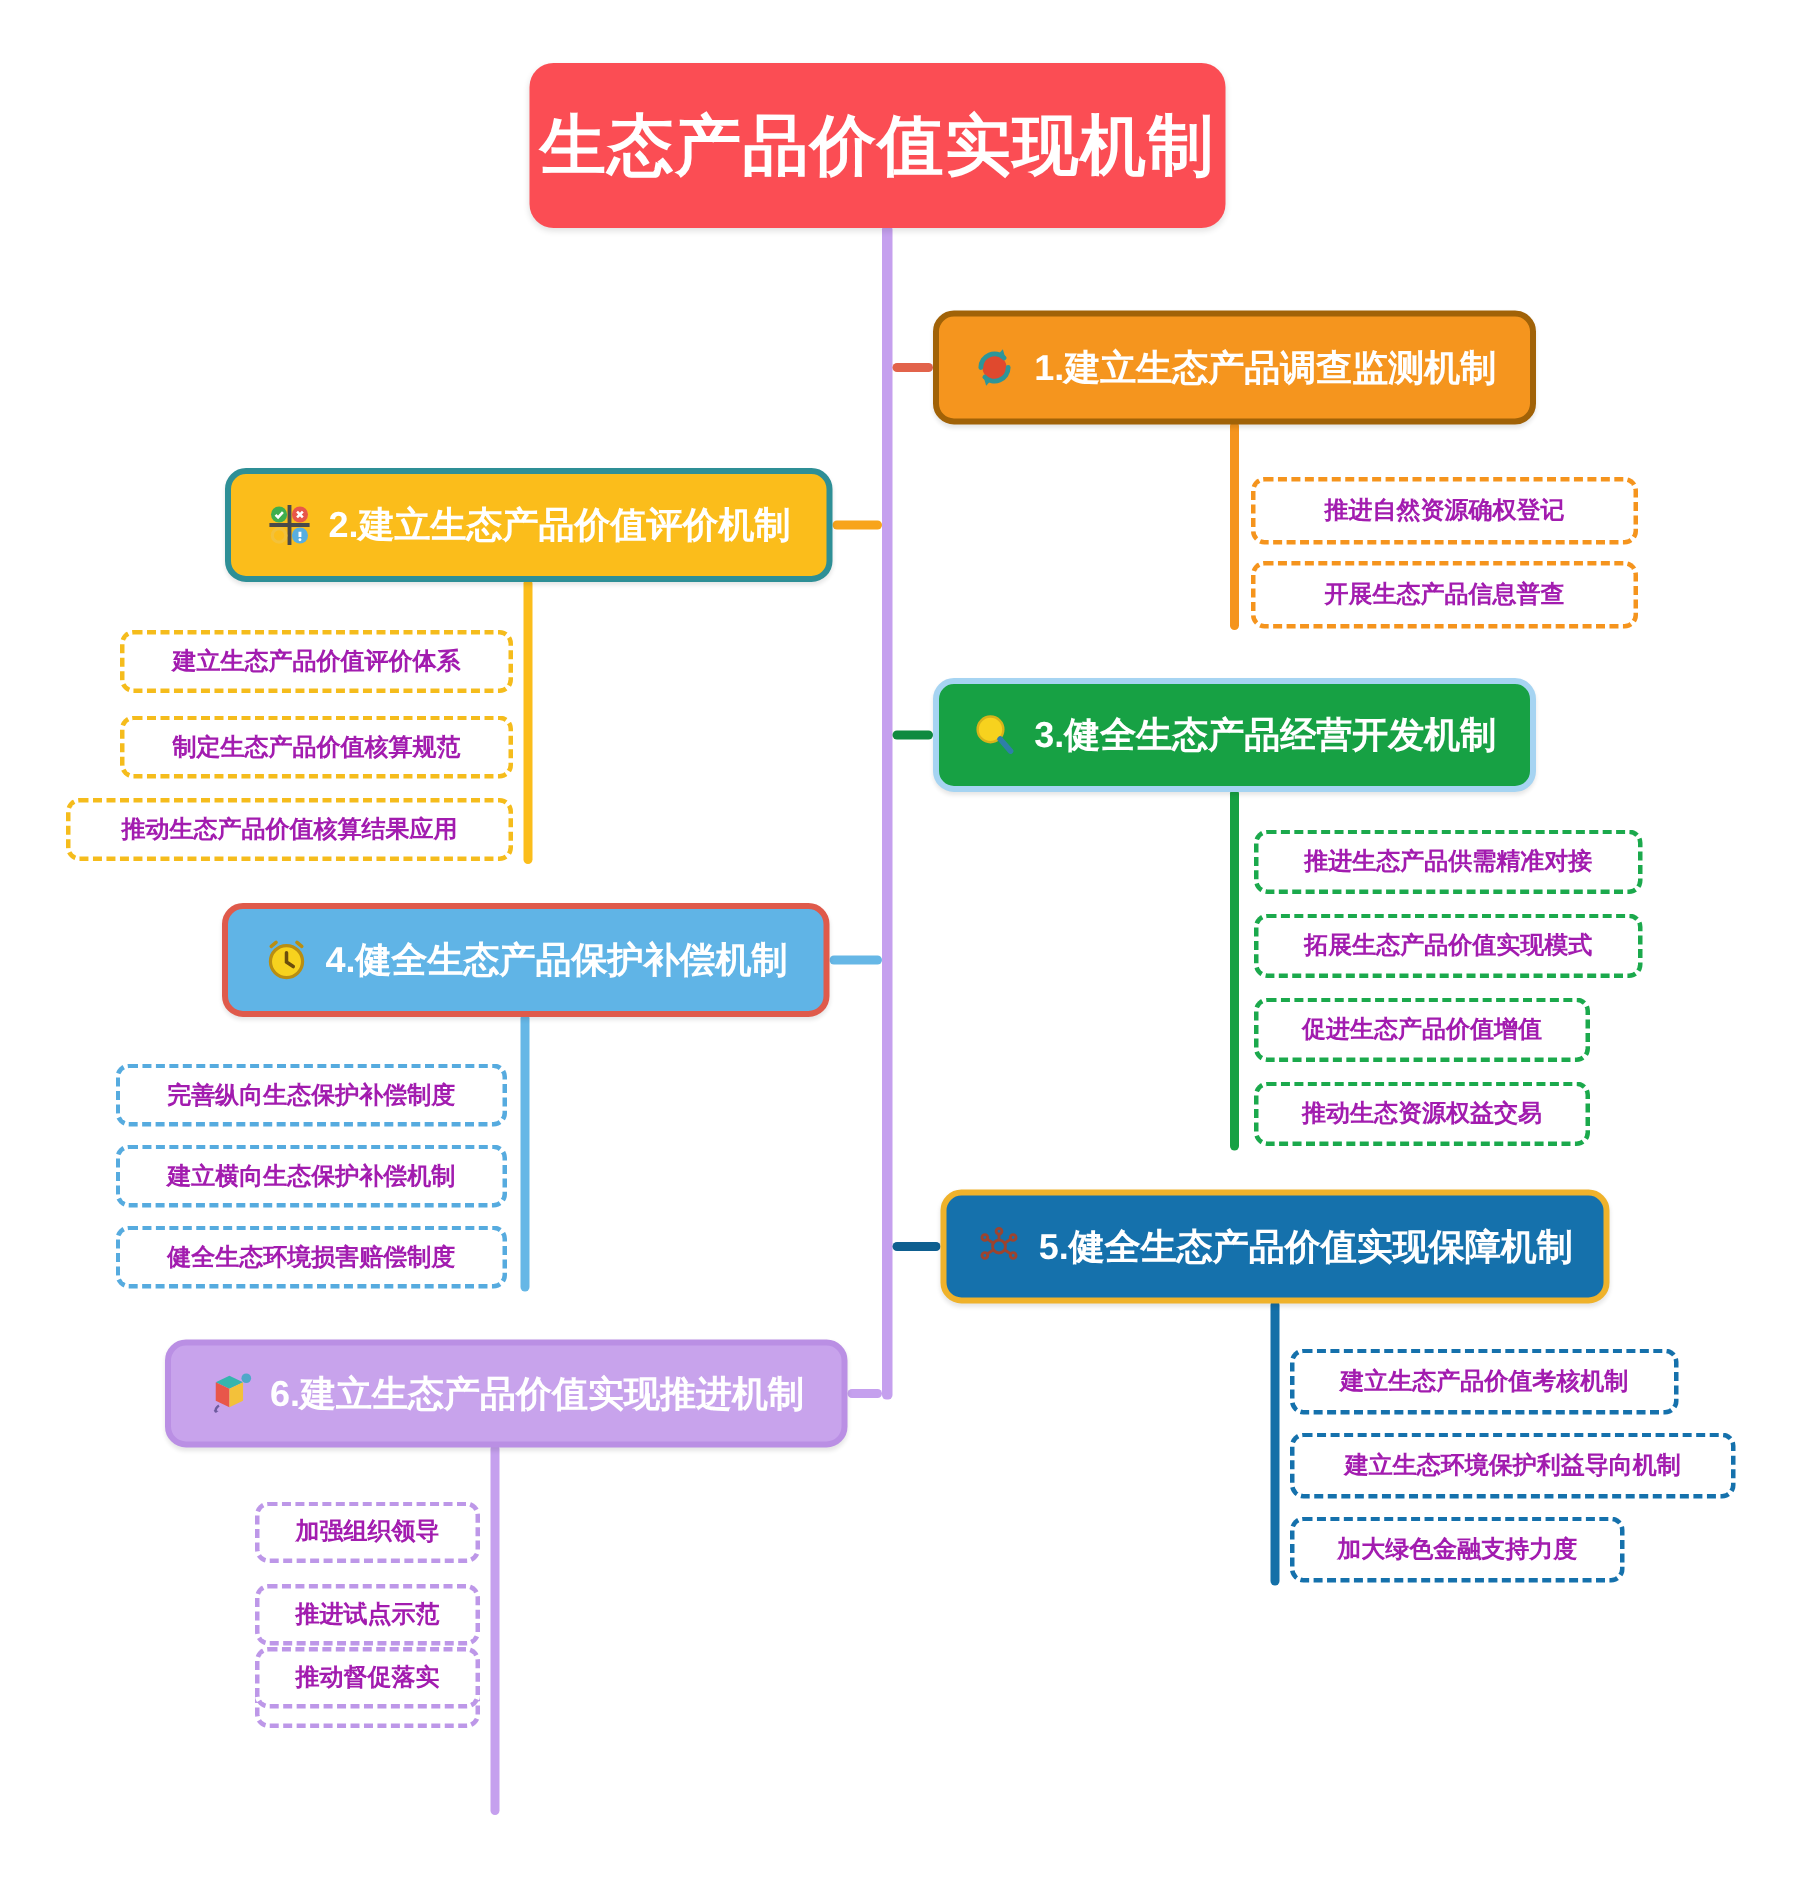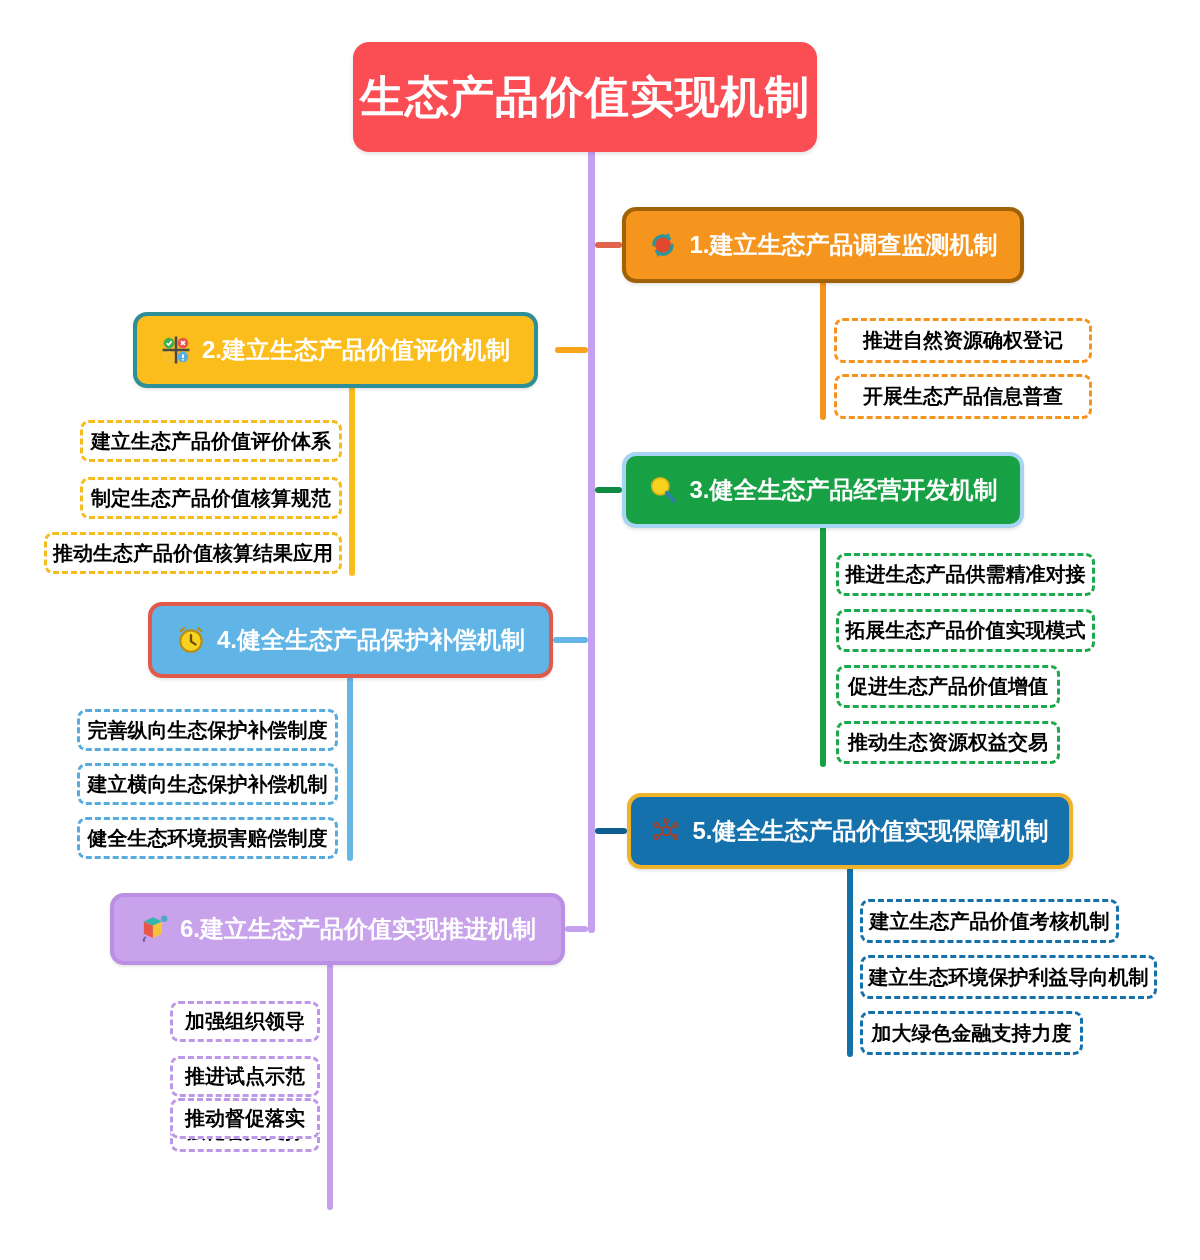--- a/index.html
+++ b/index.html
@@ -10,21 +10,21 @@
   .root{background:#FB4D54;border-radius:16px;color:#ffffff;font-size:44px;font-weight:bold;letter-spacing:1px;box-shadow:0 2px 4px rgba(0,0,0,0.12);}
   .branch{border-radius:14px;color:#ffffff;font-size:24px;font-weight:bold;gap:11px;box-shadow:0 2px 3px rgba(0,0,0,0.10);}
   .branch .icon{display:flex;align-items:center;justify-content:center;width:30px;height:30px;flex:0 0 auto;}
   .b1{background:#F5951E;border:4px solid #a16207;}
   .b2{background:#FBBD1B;border:4px solid #2E8F96;}
   .b3{background:#17A144;border:4px solid #A6D4F2;}
   .b4{background:#60B4E6;border:4px solid #DF5A4B;}
   .b5{background:#1571AC;border:4px solid #EFB22B;}
   .b6{background:#C8A3EC;border:4px solid #BA8FE4;}
   .child{position:absolute;display:flex;align-items:center;justify-content:center;box-sizing:border-box;
-         background:#ffffff;border-radius:9px;font-size:20px;font-weight:bold;color:#000000;white-space:nowrap;}
+         background:#ffffff;border-radius:9px;font-size:16px;font-weight:bold;color:#a21caf;white-space:nowrap;}
   .cb1{border:3px dashed #F5941D;}
   .cb2{border:3px dashed #F5BC1C;}
   .cb3{border:3px dashed #1BA94C;}
   .cb4{border:3px dashed #56ABDF;}
   .cb5{border:3px dashed #1571AC;}
   .cb6{border:3px dashed #BD97E8;}
 </style>
 </head>
 <body>
 
@@ -62,21 +62,21 @@
     </span>
     <span>1.建立生态产品调查监测机制</span>
   </div>
   <div class="child cb1" style="left:834px;top:318px;width:258px;height:45px;">
     <span>推进自然资源确权登记</span>
   </div>
   <div class="child cb1" style="left:834px;top:374px;width:258px;height:45px;">
     <span>开展生态产品信息普查</span>
   </div>
 
-  <div class="node branch b2" style="left:133px;top:312px;width:405px;height:76px;">
+  <div class="node branch b2" style="left:150px;top:312px;width:405px;height:76px;">
     <span class="icon">
       <svg width="30" height="30" viewBox="0 0 28 28">
         <path d="M14 1.5v25M1.5 14h25" stroke="#4A4A4A" stroke-width="2.4" fill="none"></path>
         <circle cx="7.5" cy="7.5" r="5" fill="#3FAE4E"></circle>
         <path d="M5.3 7.7l1.6 1.6 3-3.3" stroke="#ffffff" stroke-width="1.6" fill="none"></path>
         <circle cx="20.5" cy="7.5" r="5" fill="#E8564A"></circle>
         <path d="M18.7 5.7l3.6 3.6M22.3 5.7l-3.6 3.6" stroke="#ffffff" stroke-width="1.6"></path>
         <circle cx="7.5" cy="20.5" r="4.2" fill="none" stroke="#F3C13A" stroke-width="2"></circle>
         <circle cx="20.5" cy="20.5" r="5" fill="#58AEE0"></circle>
         <path d="M20.5 18.2v3.2" stroke="#ffffff" stroke-width="1.8"></path>

